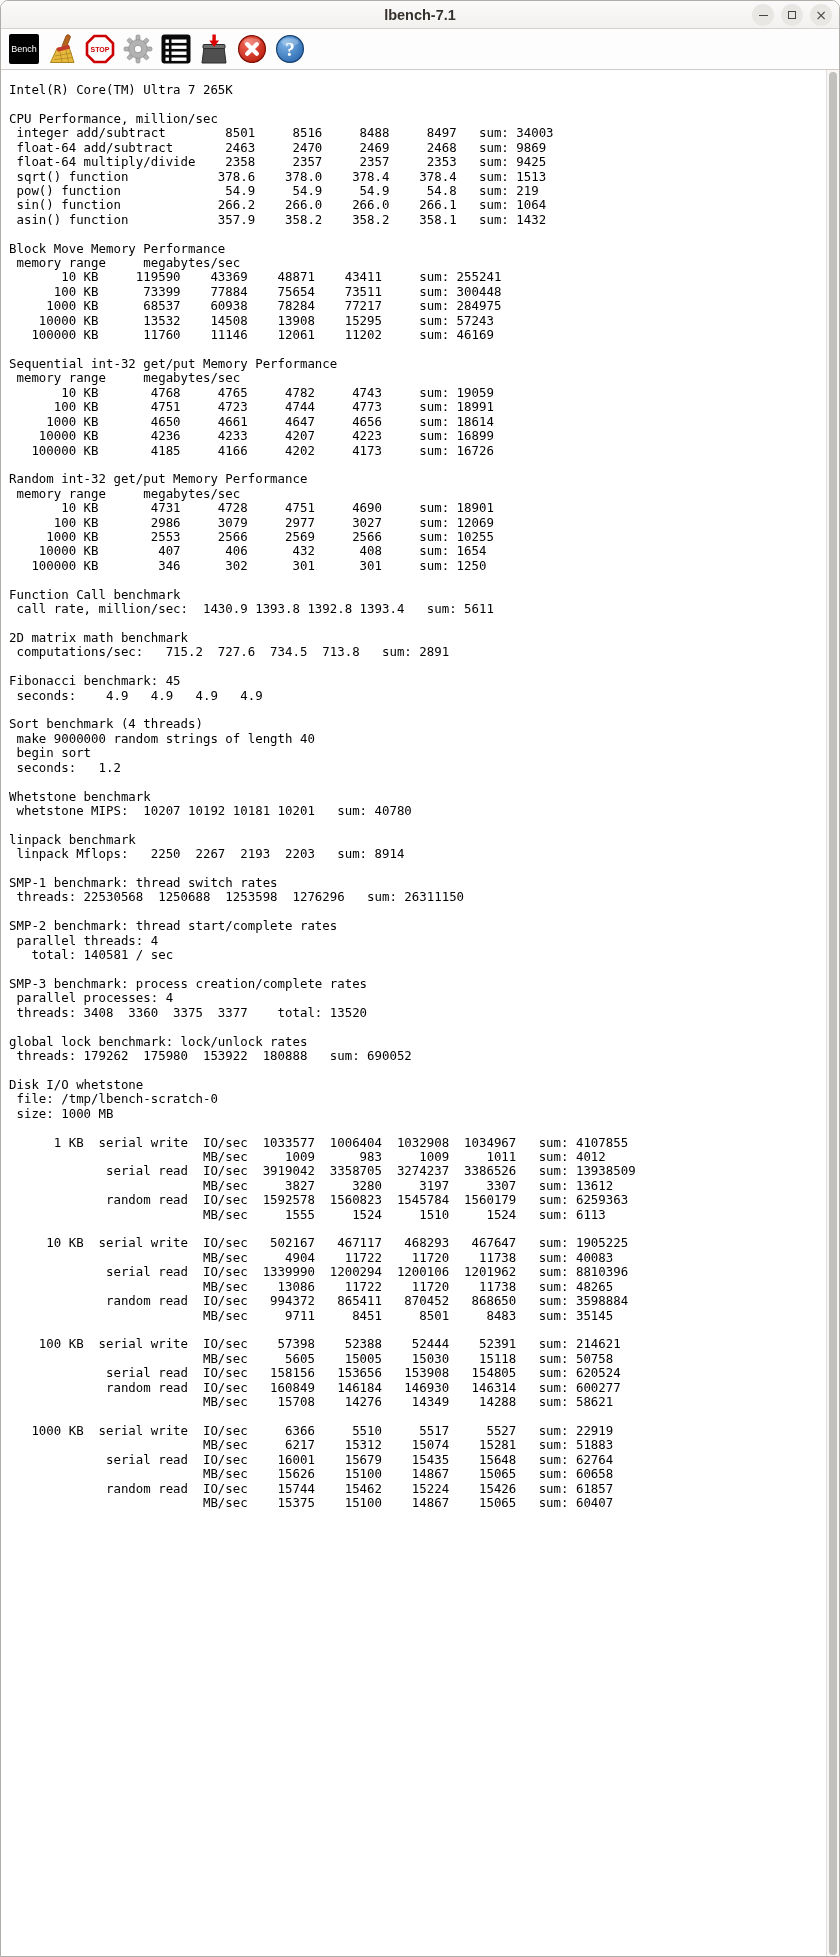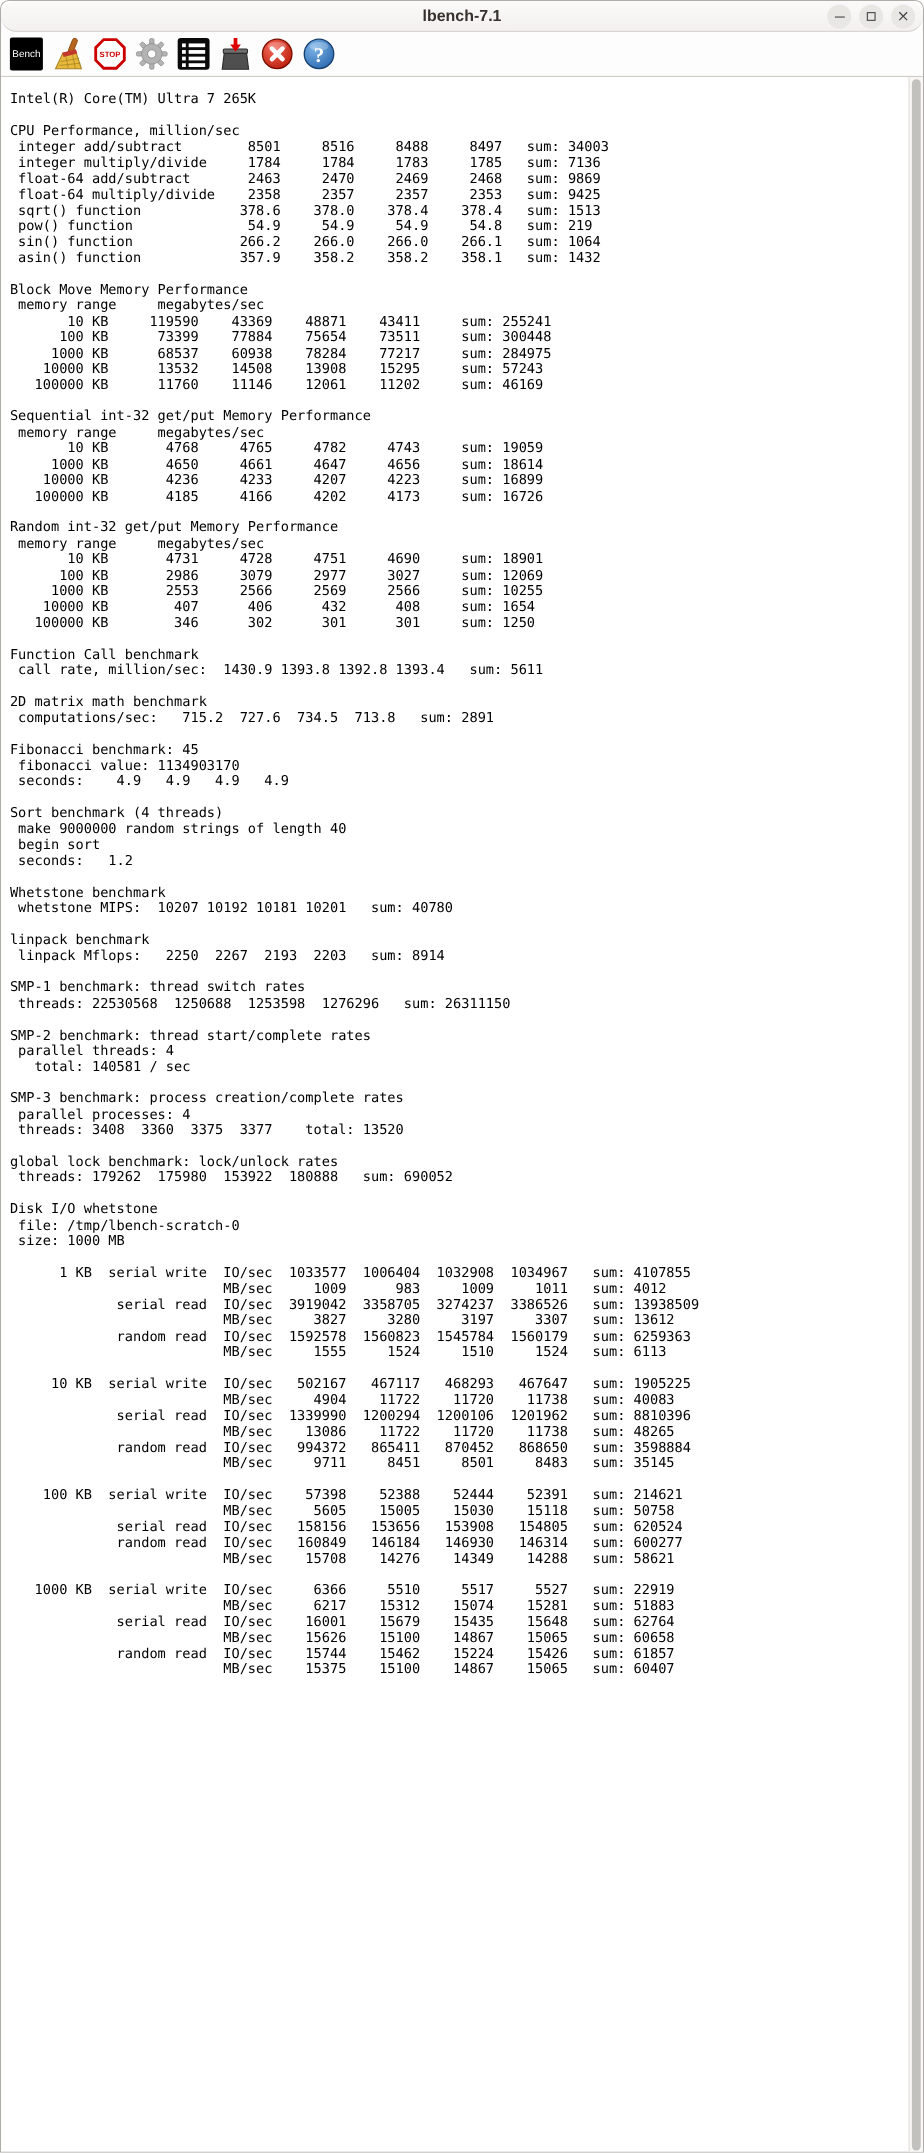--- a/index.html
+++ b/index.html
@@ -5,21 +5,21 @@
   html,body { margin:0; padding:0; background:#ffffff; }
   * { box-sizing:border-box; }
   .window {
     width:840px; height:1957px; position:relative;
     border:1px solid #b0aca8; border-radius:8px 8px 0 0; overflow:hidden;
     font-family:"Liberation Sans", sans-serif; background:#ffffff;
   }
   
   .titlebar {
     height:28px; background:linear-gradient(#fbfafa,#f2f1ef);
-    border-bottom:1px solid #d5d1cd; position:relative;border-radius:14px;
+    border-bottom:1px solid #d5d1cd; position:relative;
   }
   .titlebar .title {
     position:absolute; left:0; right:0; top:0; height:28px; line-height:28px;
     text-align:center; font-weight:bold; font-size:14.5px; color:#35312d;
   }
   .win-controls { position:absolute; right:7px; top:3px; display:flex; gap:7px; }
   .winbtn {
     width:22px; height:22px; border-radius:50%; border:none; padding:0;
     background:#e9e7e4; display:flex; align-items:center; justify-content:center;
     cursor:pointer;
@@ -173,59 +173,58 @@
     </button>
 
   </div>
 
   <div class="content">
     <div class="terminal" id="terminal">
         <div class="tline">Intel(R) Core(TM) Ultra 7 265K</div>
         <div class="tline"></div>
         <div class="tline bold">CPU Performance, million/sec</div>
         <div class="tline"> integer add/subtract        8501     8516     8488     8497   sum: 34003</div>
-        <div class="tline"> integer multiply/divide     1784     1784     1783     1785   sum: 7136</div>
         <div class="tline"> float-64 add/subtract       2463     2470     2469     2468   sum: 9869</div>
         <div class="tline"> float-64 multiply/divide    2358     2357     2357     2353   sum: 9425</div>
         <div class="tline"> sqrt() function            378.6    378.0    378.4    378.4   sum: 1513</div>
         <div class="tline"> pow() function              54.9     54.9     54.9     54.8   sum: 219</div>
         <div class="tline"> sin() function             266.2    266.0    266.0    266.1   sum: 1064</div>
         <div class="tline"> asin() function            357.9    358.2    358.2    358.1   sum: 1432</div>
         <div class="tline"></div>
         <div class="tline bold">Block Move Memory Performance</div>
         <div class="tline bold"> memory range     megabytes/sec</div>
         <div class="tline">       10 KB     119590    43369    48871    43411     sum: 255241</div>
         <div class="tline">      100 KB      73399    77884    75654    73511     sum: 300448</div>
         <div class="tline">     1000 KB      68537    60938    78284    77217     sum: 284975</div>
         <div class="tline">    10000 KB      13532    14508    13908    15295     sum: 57243</div>
         <div class="tline">   100000 KB      11760    11146    12061    11202     sum: 46169</div>
         <div class="tline"></div>
         <div class="tline bold">Sequential int-32 get/put Memory Performance</div>
         <div class="tline bold"> memory range     megabytes/sec</div>
         <div class="tline">       10 KB       4768     4765     4782     4743     sum: 19059</div>
+        <div class="tline">      100 KB       4751     4723     4744     4773     sum: 18991</div>
         <div class="tline">     1000 KB       4650     4661     4647     4656     sum: 18614</div>
         <div class="tline">    10000 KB       4236     4233     4207     4223     sum: 16899</div>
         <div class="tline">   100000 KB       4185     4166     4202     4173     sum: 16726</div>
         <div class="tline"></div>
         <div class="tline bold">Random int-32 get/put Memory Performance</div>
         <div class="tline bold"> memory range     megabytes/sec</div>
         <div class="tline">       10 KB       4731     4728     4751     4690     sum: 18901</div>
         <div class="tline">      100 KB       2986     3079     2977     3027     sum: 12069</div>
         <div class="tline">     1000 KB       2553     2566     2569     2566     sum: 10255</div>
         <div class="tline">    10000 KB        407      406      432      408     sum: 1654</div>
         <div class="tline">   100000 KB        346      302      301      301     sum: 1250</div>
         <div class="tline"></div>
         <div class="tline bold">Function Call benchmark</div>
         <div class="tline"> call rate, million/sec:  1430.9 1393.8 1392.8 1393.4   sum: 5611</div>
         <div class="tline"></div>
         <div class="tline bold">2D matrix math benchmark</div>
         <div class="tline"> computations/sec:   715.2  727.6  734.5  713.8   sum: 2891</div>
         <div class="tline"></div>
         <div class="tline bold">Fibonacci benchmark: 45</div>
-        <div class="tline"> fibonacci value: 1134903170</div>
         <div class="tline"> seconds:    4.9   4.9   4.9   4.9</div>
         <div class="tline"></div>
         <div class="tline bold">Sort benchmark (4 threads)</div>
         <div class="tline"> make 9000000 random strings of length 40</div>
         <div class="tline"> begin sort</div>
         <div class="tline"> seconds:   1.2</div>
         <div class="tline"></div>
         <div class="tline bold">Whetstone benchmark</div>
         <div class="tline"> whetstone MIPS:  10207 10192 10181 10201   sum: 40780</div>
         <div class="tline"></div>

